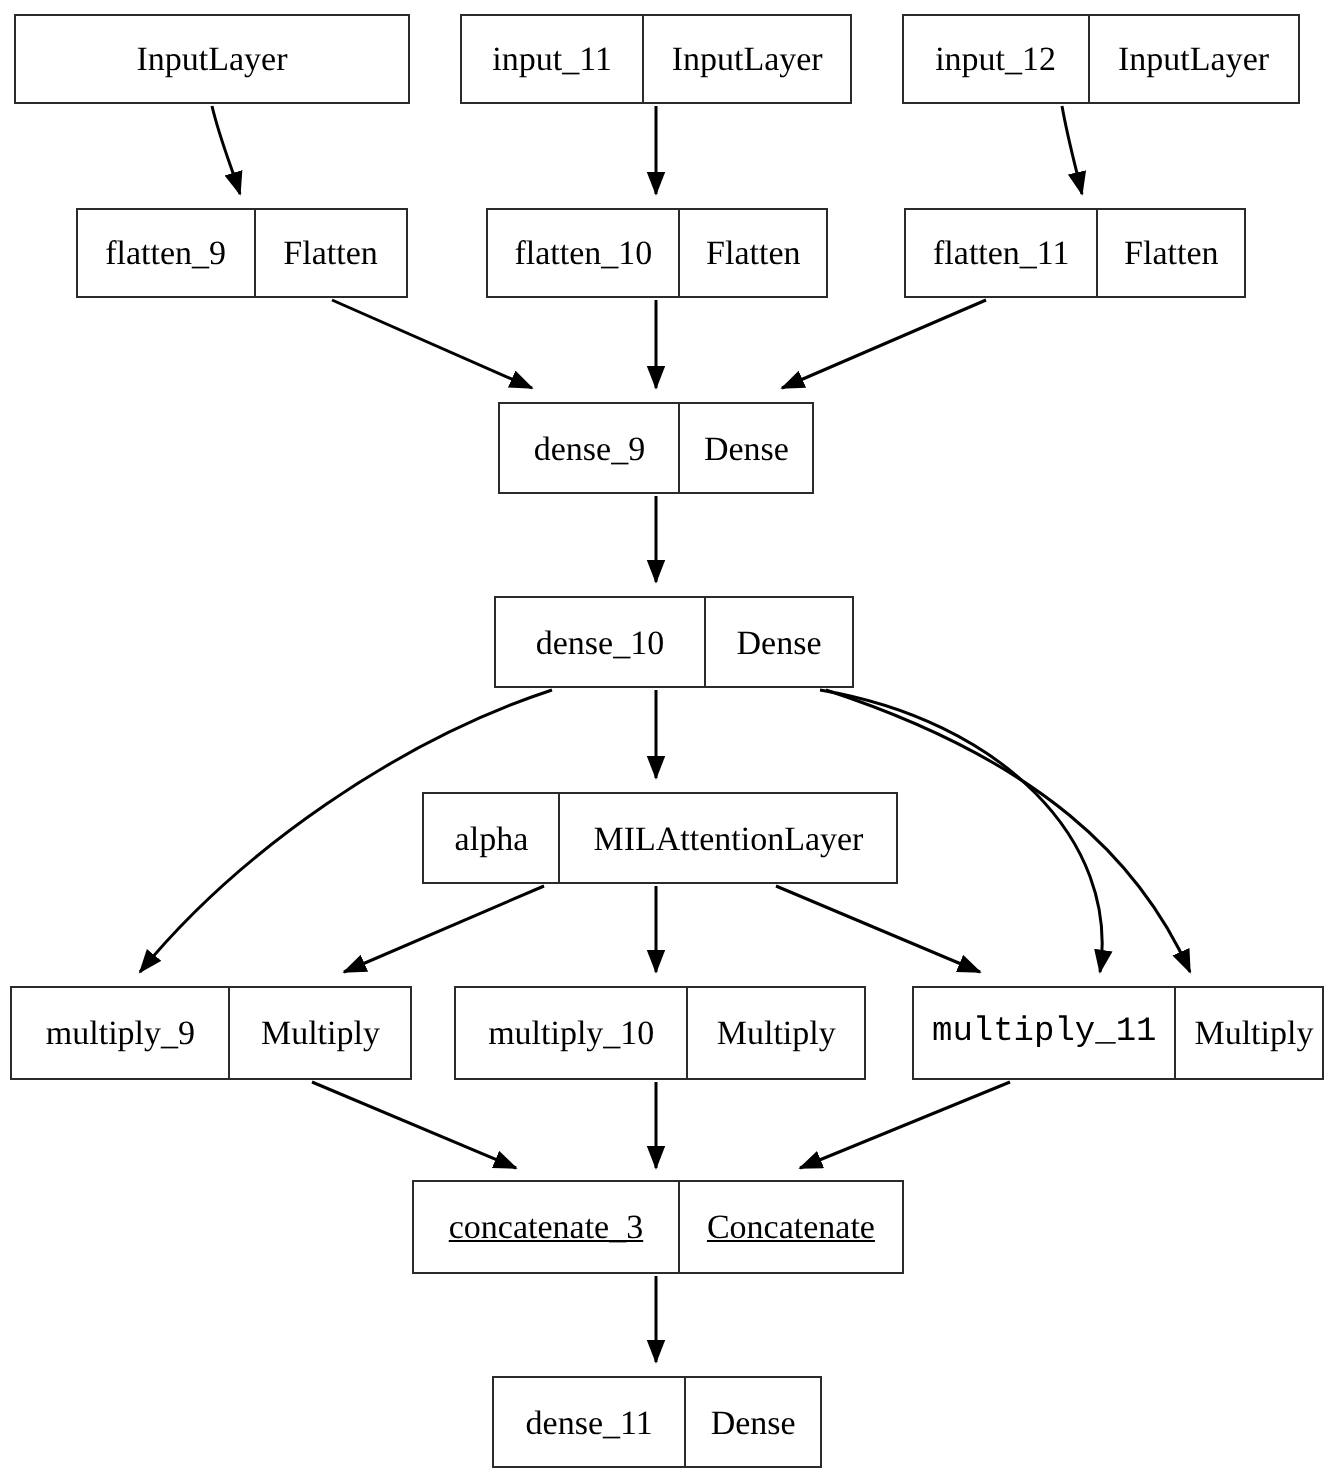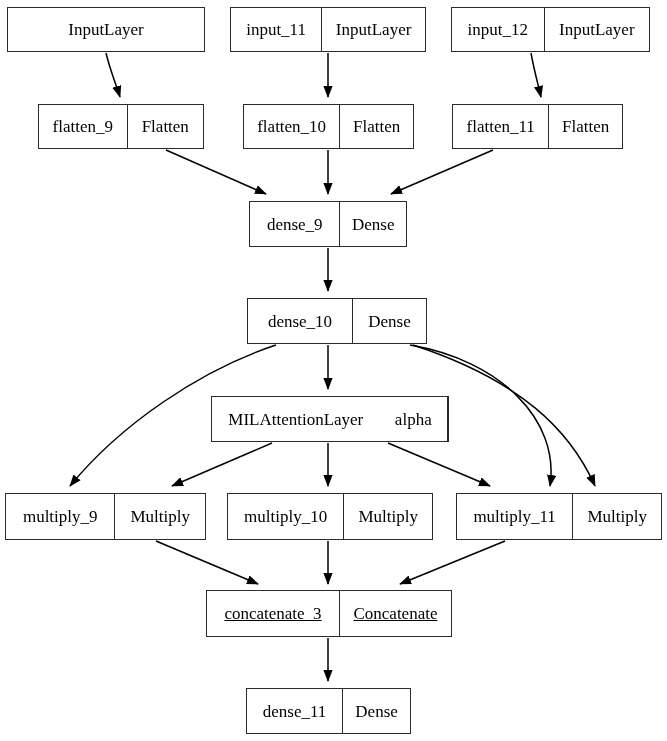--- a/index.html
+++ b/index.html
@@ -108,33 +108,33 @@
       </div>
       <div class="node" style="left: 249px; top: 201px; width: 158px; height: 46px;">
         <div class="node-cell name-cell" style="flex: 0 0 58%;">dense_9</div>
         <div class="node-cell type-cell" style="flex: 1 1 auto;">Dense</div>
       </div>
       <div class="node" style="left: 247px; top: 298px; width: 180px; height: 46px;">
         <div class="node-cell name-cell" style="flex: 0 0 59%;">dense_10</div>
         <div class="node-cell type-cell" style="flex: 1 1 auto;">Dense</div>
       </div>
       <div class="node" style="left: 211px; top: 396px; width: 238px; height: 46px;">
+        <div class="node-cell name-cell" style="flex: 0 0 29%;">alpha</div>
         <div class="node-cell type-cell" style="flex: 1 1 auto;">MILAttentionLayer</div>
-        <div class="node-cell name-cell" style="flex: 0 0 29%;">alpha</div>
       </div>
       <div class="node" style="left: 5px; top: 493px; width: 201px; height: 47px;">
         <div class="node-cell name-cell" style="flex: 0 0 55%;">multiply_9</div>
         <div class="node-cell type-cell" style="flex: 1 1 auto;">Multiply</div>
       </div>
       <div class="node" style="left: 227px; top: 493px; width: 206px; height: 47px;">
         <div class="node-cell name-cell" style="flex: 0 0 57%;">multiply_10</div>
         <div class="node-cell type-cell" style="flex: 1 1 auto;">Multiply</div>
       </div>
       <div class="node" style="left: 456px; top: 493px; width: 206px; height: 47px;">
-        <div class="node-cell name-cell" style="flex: 0 0 57%;">multiply_11</div>
+        <div class="node-cell name-cell" style="flex: 0 0 57%; font-family: Liberation Mono, monospace;">multiply_11</div>
         <div class="node-cell type-cell" style="flex: 1 1 auto;">Multiply</div>
       </div>
       <div class="node" style="left: 206px; top: 590px; width: 246px; height: 47px; text-decoration: underline;">
         <div class="node-cell name-cell" style="flex: 0 0 54.5%;">concatenate_3</div>
         <div class="node-cell type-cell" style="flex: 1 1 auto;">Concatenate</div>
       </div>
       <div class="node" style="left: 246px; top: 688px; width: 165px; height: 46px;">
         <div class="node-cell name-cell" style="flex: 0 0 59%;">dense_11</div>
         <div class="node-cell type-cell" style="flex: 1 1 auto;">Dense</div>
       </div>

